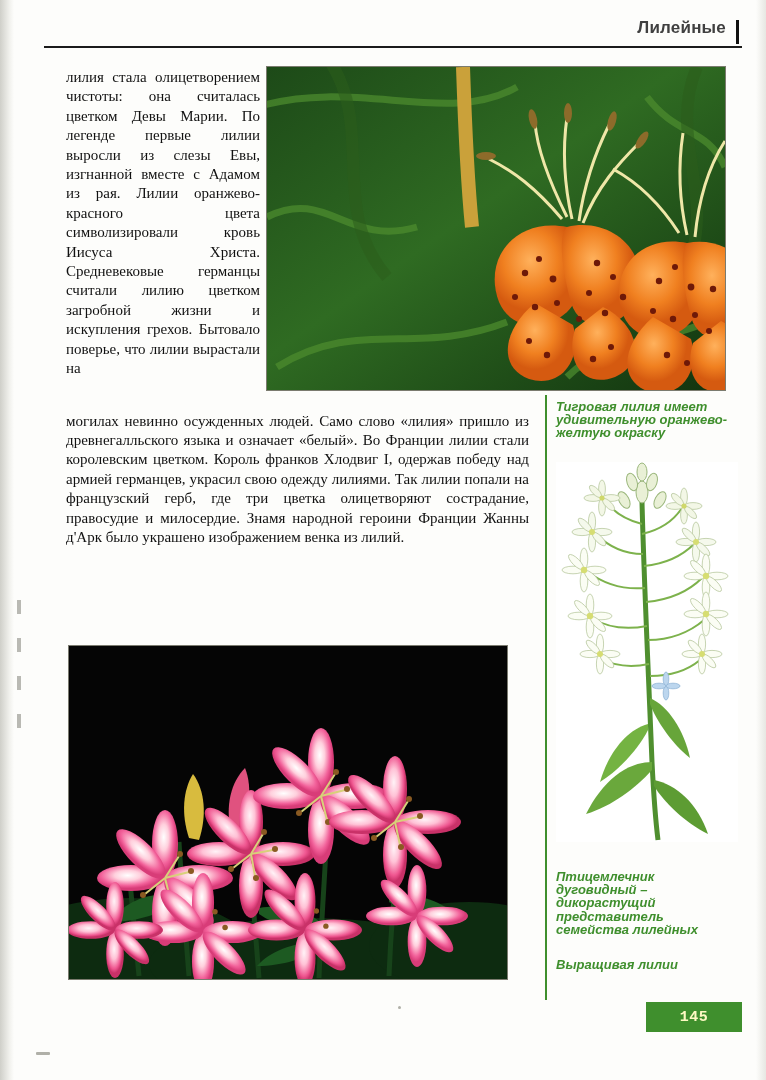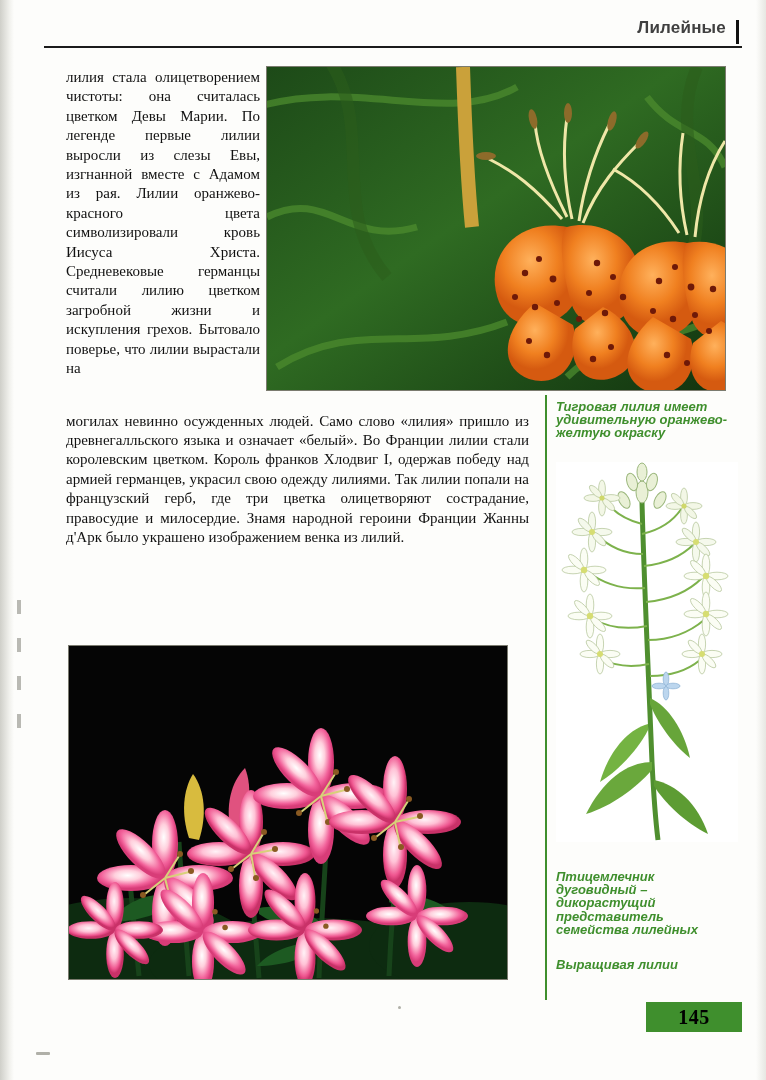--- a/index.html
+++ b/index.html
@@ -156,24 +156,24 @@
   }
 
   
   .page-num {
     position: absolute;
     right: 24px;
     bottom: 48px;
     width: 96px;
     height: 30px;
     background: #3f8f2d;
-    color: #000000;
-    font-family: Liberation Serif, serif;
+    color: #fef9c3;
+    font-family: Liberation Mono, monospace;
     font-weight: bold;
-    font-size: 20px;
+    font-size: 15px;
     display: flex;
     align-items: center;
     justify-content: center;
     letter-spacing: .5px;
   }
   .speck {
     position: absolute;
     width: 3px; height: 3px;
     background: #b0b0a8;
     border-radius: 50%;

